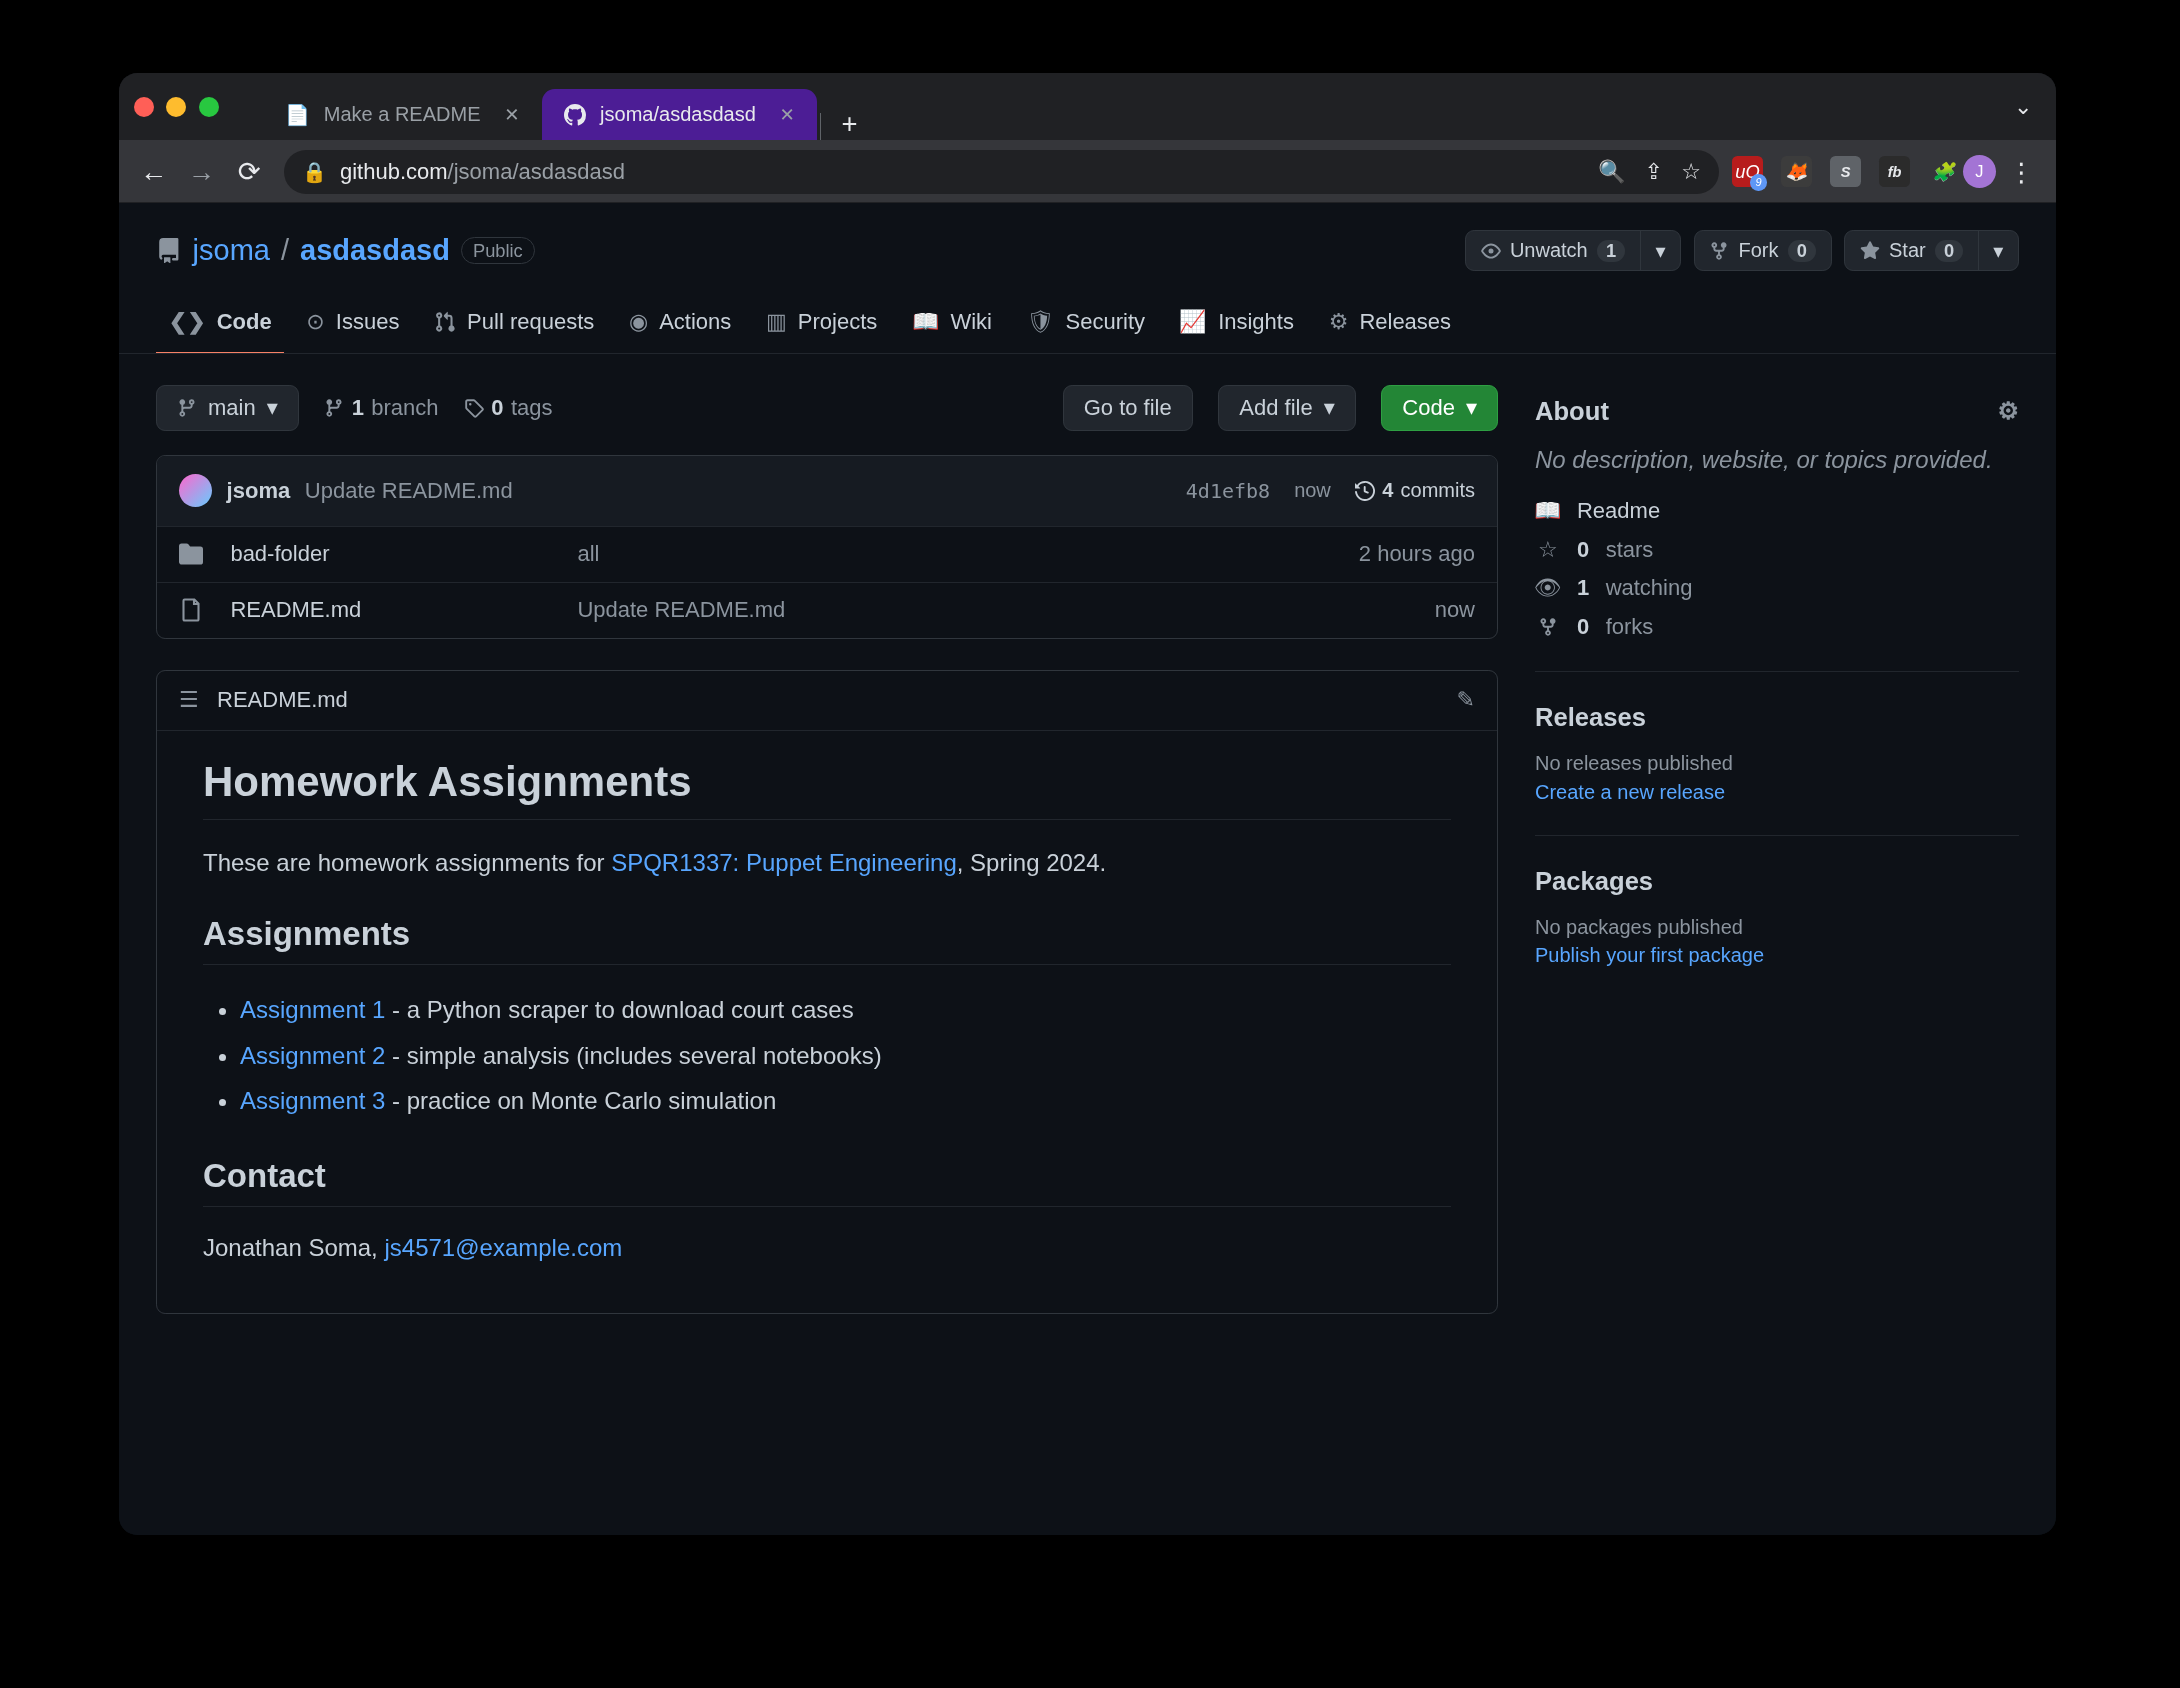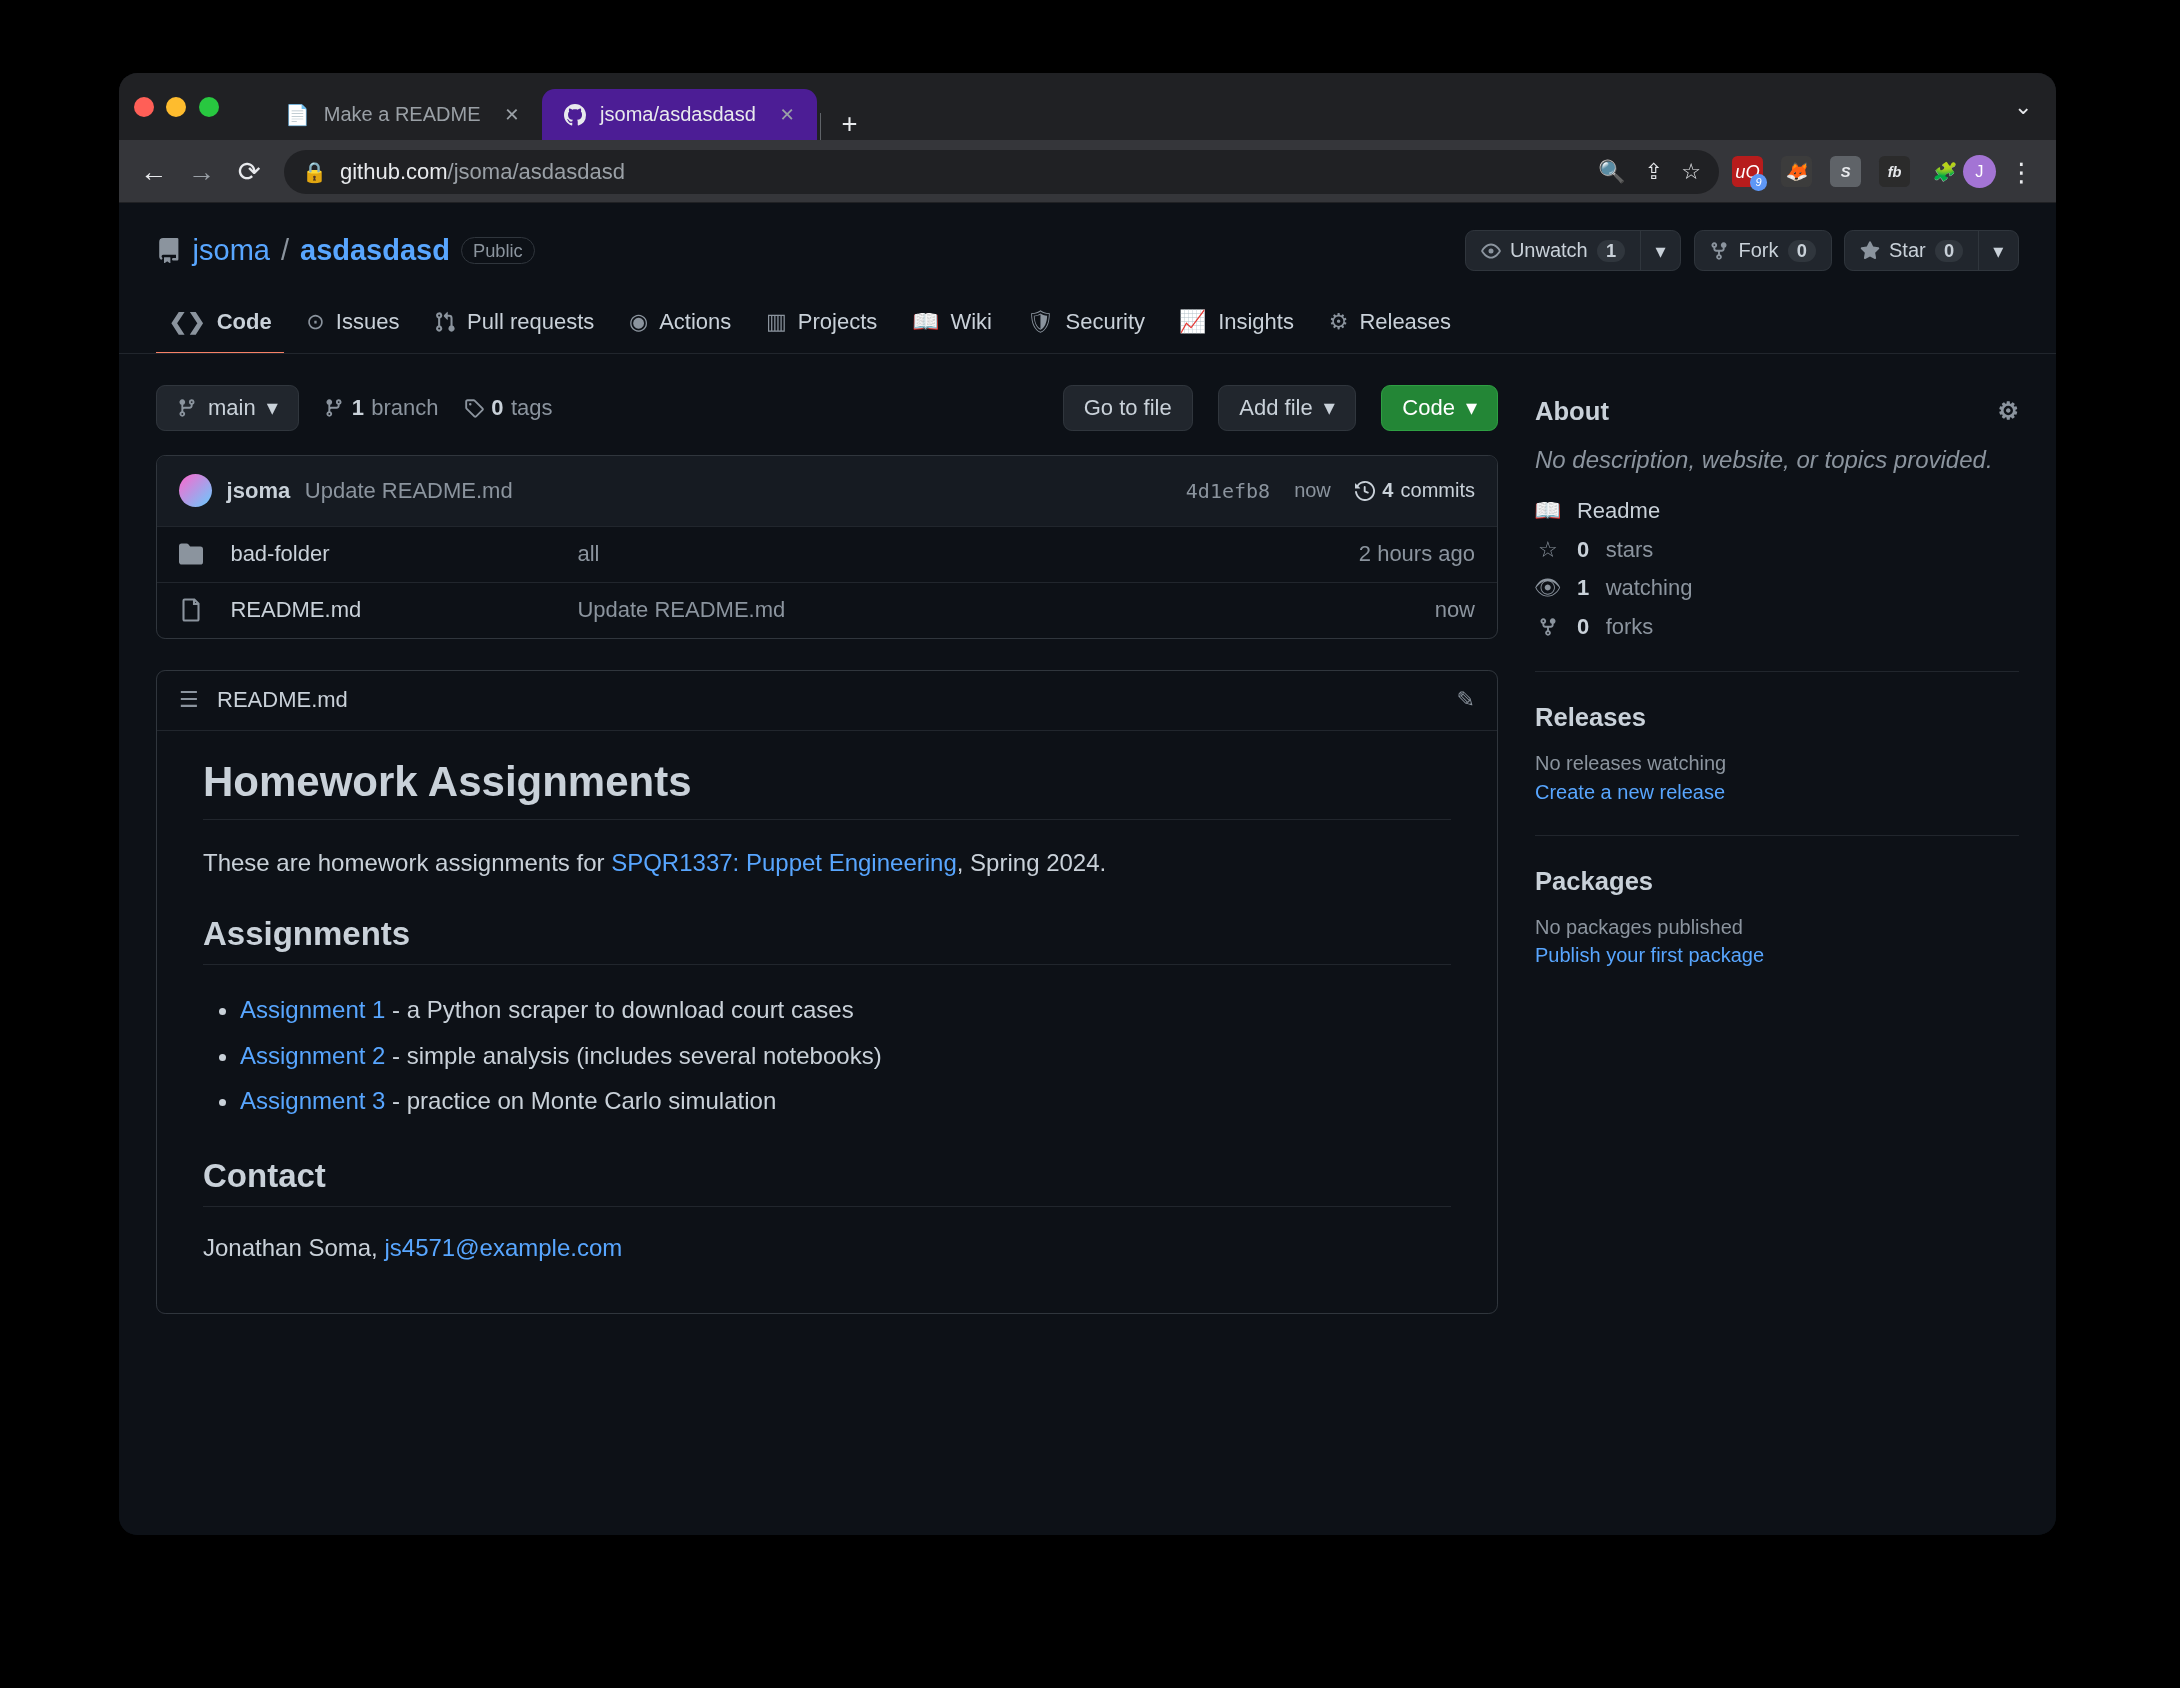--- a/index.html
+++ b/index.html
@@ -415,21 +415,21 @@
                 <svg width="20" height="20" viewBox="0 0 16 16" fill="#8b949e">
                   <path d="M5 3.25a.75.75 0 11-1.5 0 .75.75 0 011.5 0zm0 2.122a2.25 2.25 0 10-1.5 0v.878A2.25 2.25 0 005.75 8.5h1.5v2.128a2.251 2.251 0 101.5 0V8.5h1.5a2.25 2.25 0 002.25-2.25v-.878a2.25 2.25 0 10-1.5 0v.878a.75.75 0 01-.75.75h-4.5A.75.75 0 015 6.25v-.878zm3.75 7.378a.75.75 0 11-1.5 0 .75.75 0 011.5 0zm3-8.75a.75.75 0 100-1.5.75.75 0 000 1.5z"></path>
                 </svg>
               </span>
               <b>0</b> 
               <span>forks</span>
             </div>
         </div>
         <hr>
         <h2>Releases</h2>
-        <div class="sub">No releases watching</div>
+        <div class="sub">No releases published</div>
         <a class="link2">Create a new release</a>
         <hr>
         <h2>Packages</h2>
         <div class="sub">No packages published</div>
         <a class="link2">Publish your first package</a>
       </div>
     </div>
 
   </div>
 </div>

